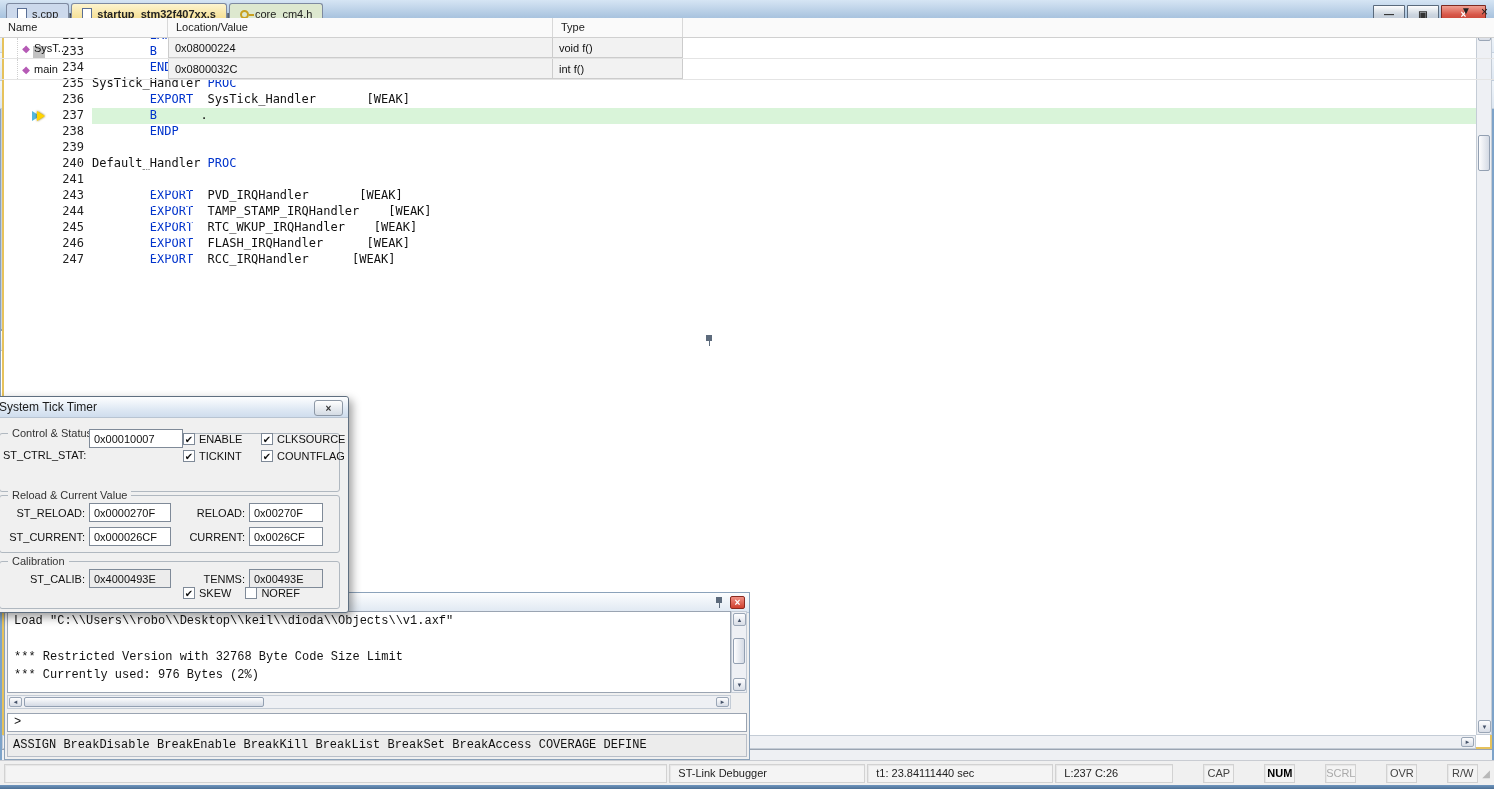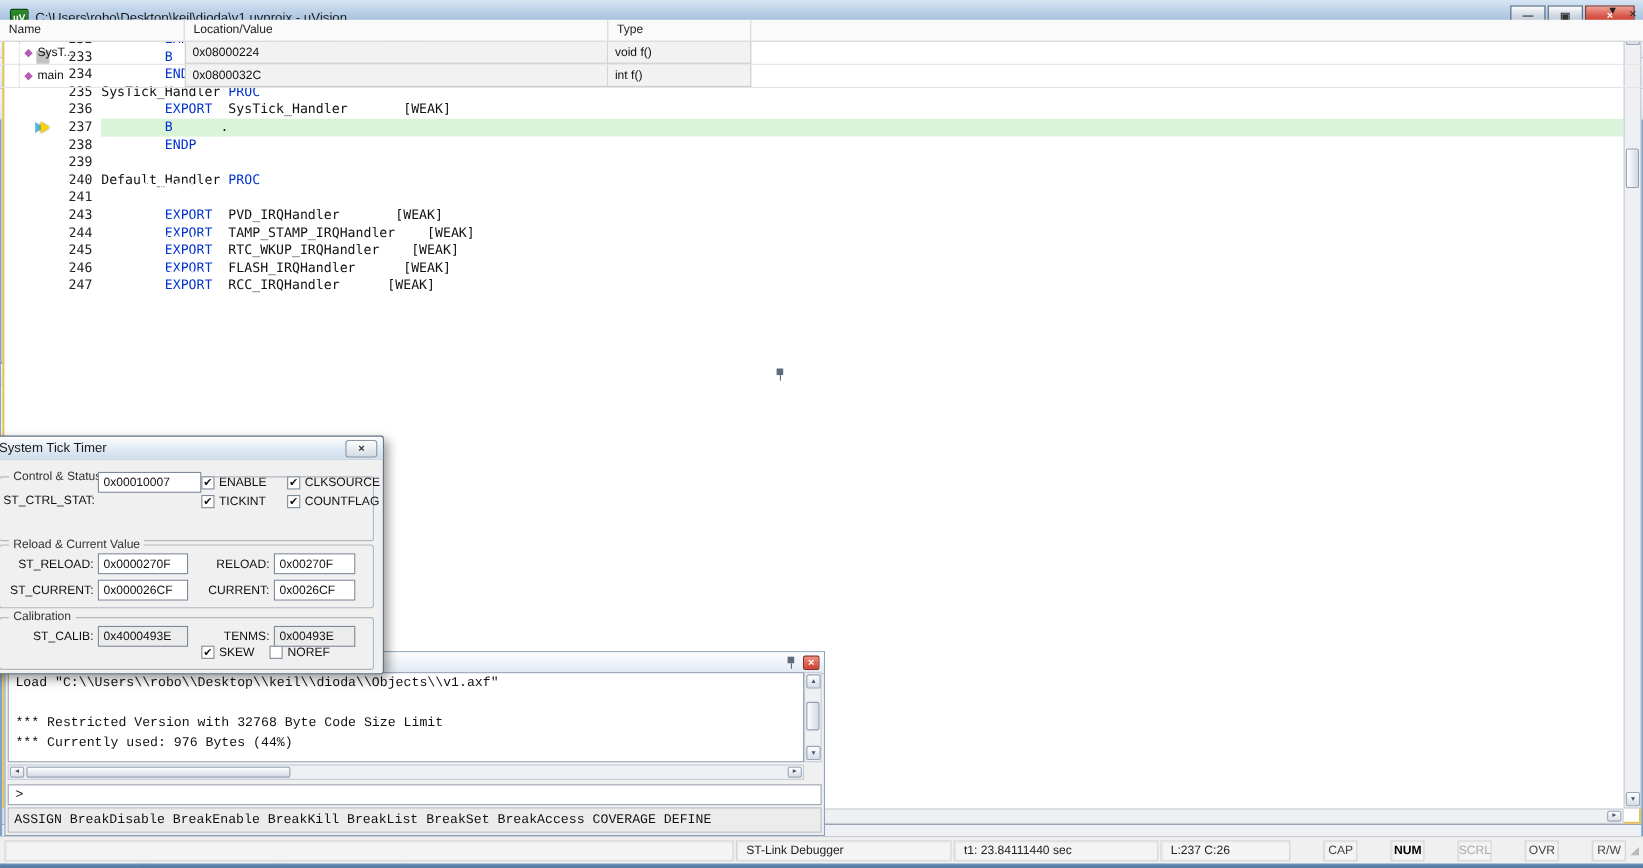--- a/index.html
+++ b/index.html
@@ -515,20 +515,34 @@
     <span class="sb-thumb" style="left:1px;top:30px;width:12px;height:32px;"></span>
   </div>
   <div id="disasm-sbh" class="sb-h">
     <span class="sb-btn" style="left:1px;top:1px;width:13px;height:10px;">◄</span>
     <span class="sb-btn" style="right:1px;top:1px;width:13px;height:10px;">►</span>
     <span class="sb-thumb h" style="left:16px;top:1px;width:220px;height:10px;"></span>
   </div>
 </div>
 
 <div id="editor-panel">
+  <div id="etabs">
+      <span class="etab inactive">
+        <span class="page-icon"></span>
+        <span class="etab-label">s.cpp</span>
+      </span>
+      <span class="etab active">
+        <span class="page-icon"></span>
+        <span class="etab-label">startup_stm32f407xx.s</span>
+      </span>
+      <span class="etab readonly">
+        <span class="key-icon"></span>
+        <span class="etab-label">core_cm4.h</span>
+      </span>
+    </div>
   <div id="etab-right">
     <span>▼</span>
     <span style="font-size:12px;">×</span>
   </div>
   <div id="ed-body">
     <div id="ed-lines">
         <div class="eline"><span class="emargin"></span><span class="enum">232</span><span class="ecode"><span class="pl">        </span><span class="kw">EXPORT</span><span class="pl">  PendSV_Handler     [WEAK]</span></span></div>
         <div class="eline"><span class="emargin"><span class="emark"></span></span><span class="enum">233</span><span class="ecode"><span class="pl">        </span><span class="kw">B</span><span class="pl">      .</span></span></div>
         <div class="eline"><span class="emargin"></span><span class="enum">234</span><span class="ecode"><span class="pl">        </span><span class="kw">ENDP</span></span></div>
         <div class="eline"><span class="emargin"></span><span class="enum">235</span><span class="ecode"><span class="pl">SysTick_Handler </span><span class="kw">PROC</span></span></div>
@@ -566,21 +580,21 @@
   <div class="ptitle">
     <span>Command</span>
     <span class="sp"></span>
     <span class="pin"></span>
     <span class="cls">×</span>
   </div>
   <div id="cmd-out">
       <div class="cmd-line">Load "C:\\Users\\robo\\Desktop\\keil\\dioda\\Objects\\v1.axf"</div>
       <div class="cmd-line"></div>
       <div class="cmd-line">*** Restricted Version with 32768 Byte Code Size Limit</div>
-      <div class="cmd-line">*** Currently used: 976 Bytes (44%)</div>
+      <div class="cmd-line">*** Currently used: 976 Bytes (2%)</div>
     </div>
   <div id="cmd-sbv" class="sb-v">
     <span class="sb-btn" style="left:1px;top:1px;width:13px;height:13px;">▲</span>
     <span class="sb-btn" style="left:1px;bottom:1px;width:13px;height:13px;">▼</span>
     <span class="sb-thumb" style="left:1px;top:26px;width:12px;height:26px;"></span>
   </div>
   <div id="cmd-sbh" class="sb-h">
     <span class="sb-btn" style="left:1px;top:1px;width:13px;height:10px;">◄</span>
     <span class="sb-btn" style="right:1px;top:1px;width:13px;height:10px;">►</span>
     <span class="sb-thumb h" style="left:16px;top:1px;width:240px;height:10px;"></span>

